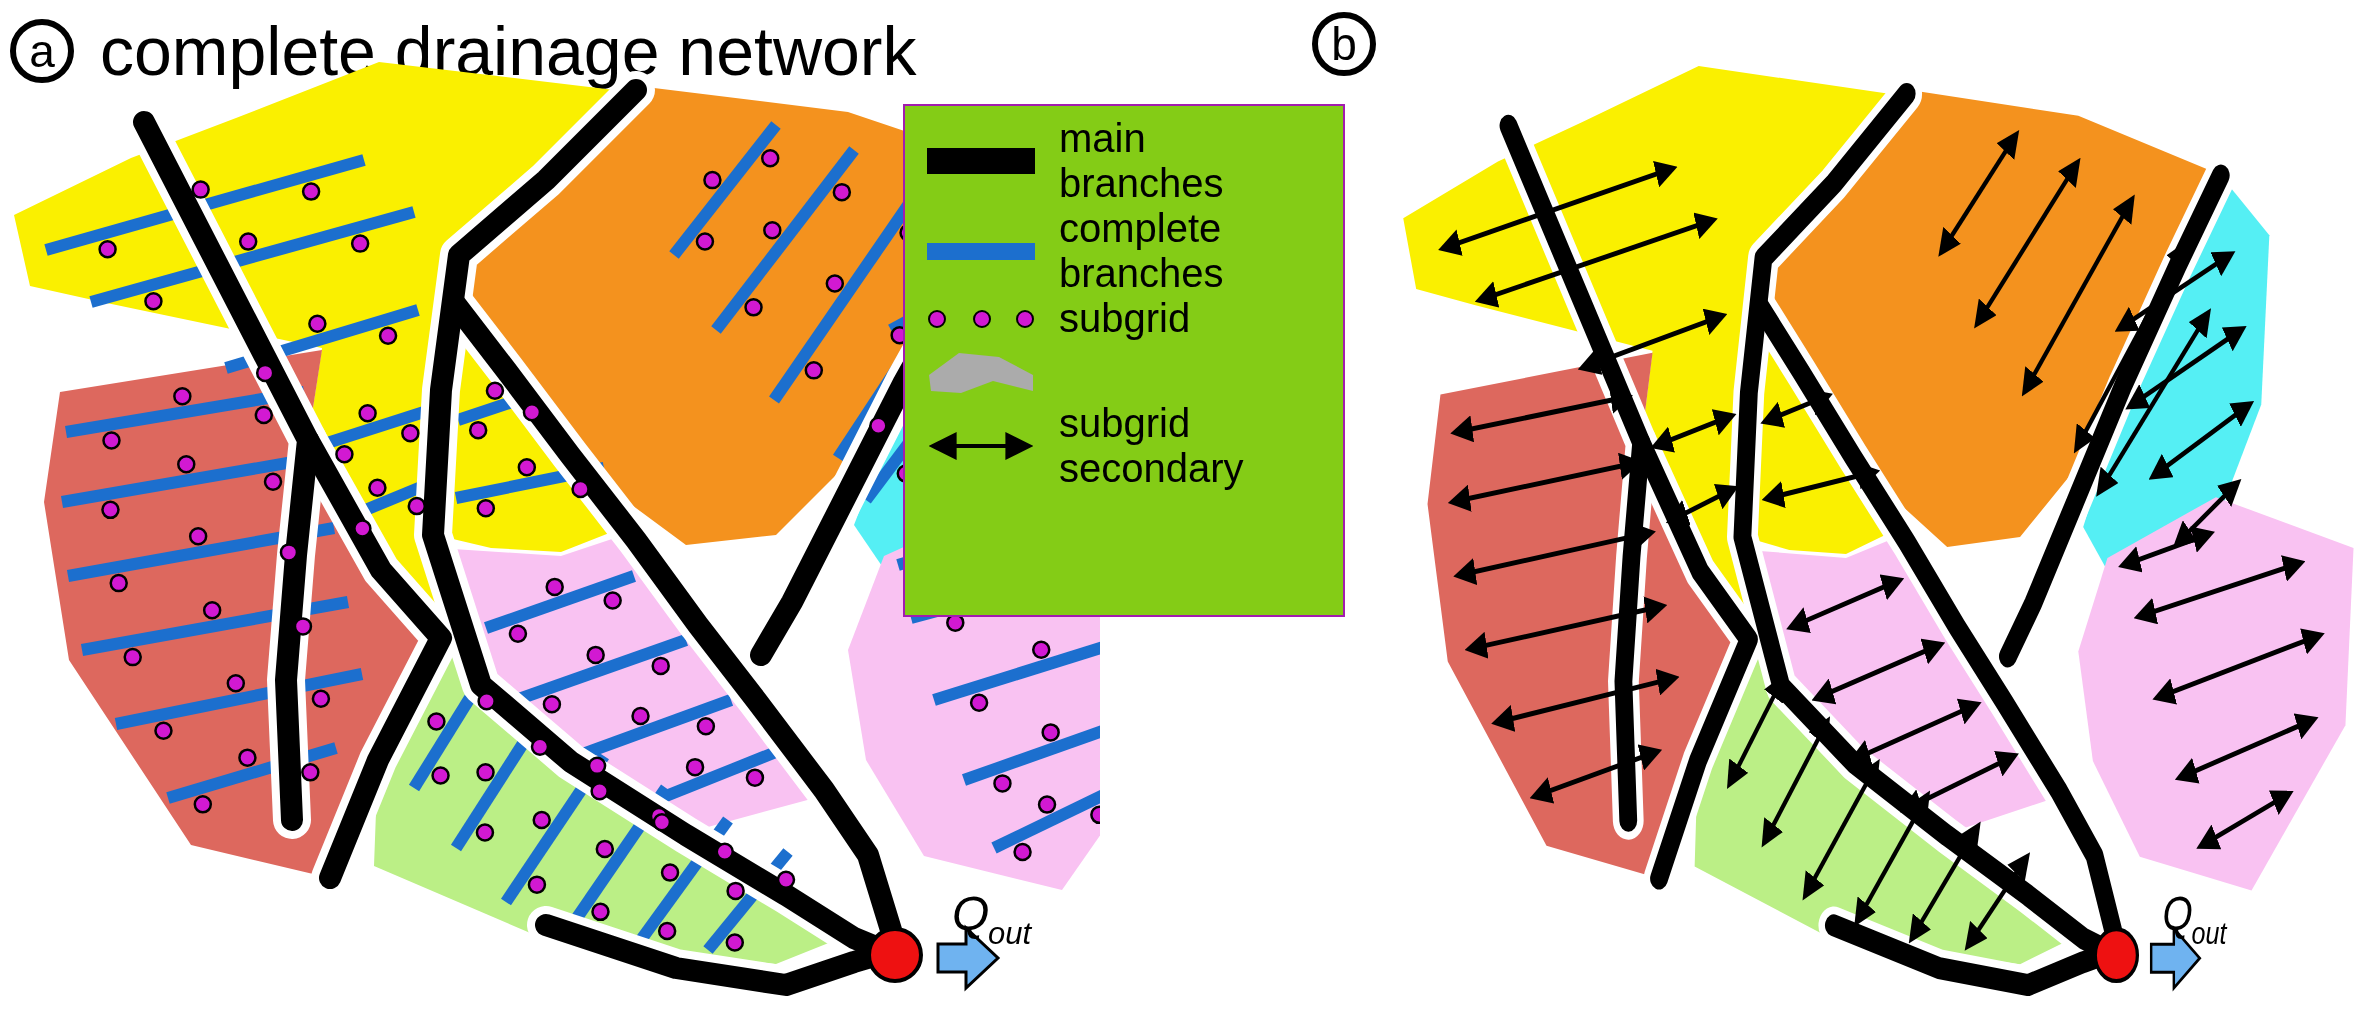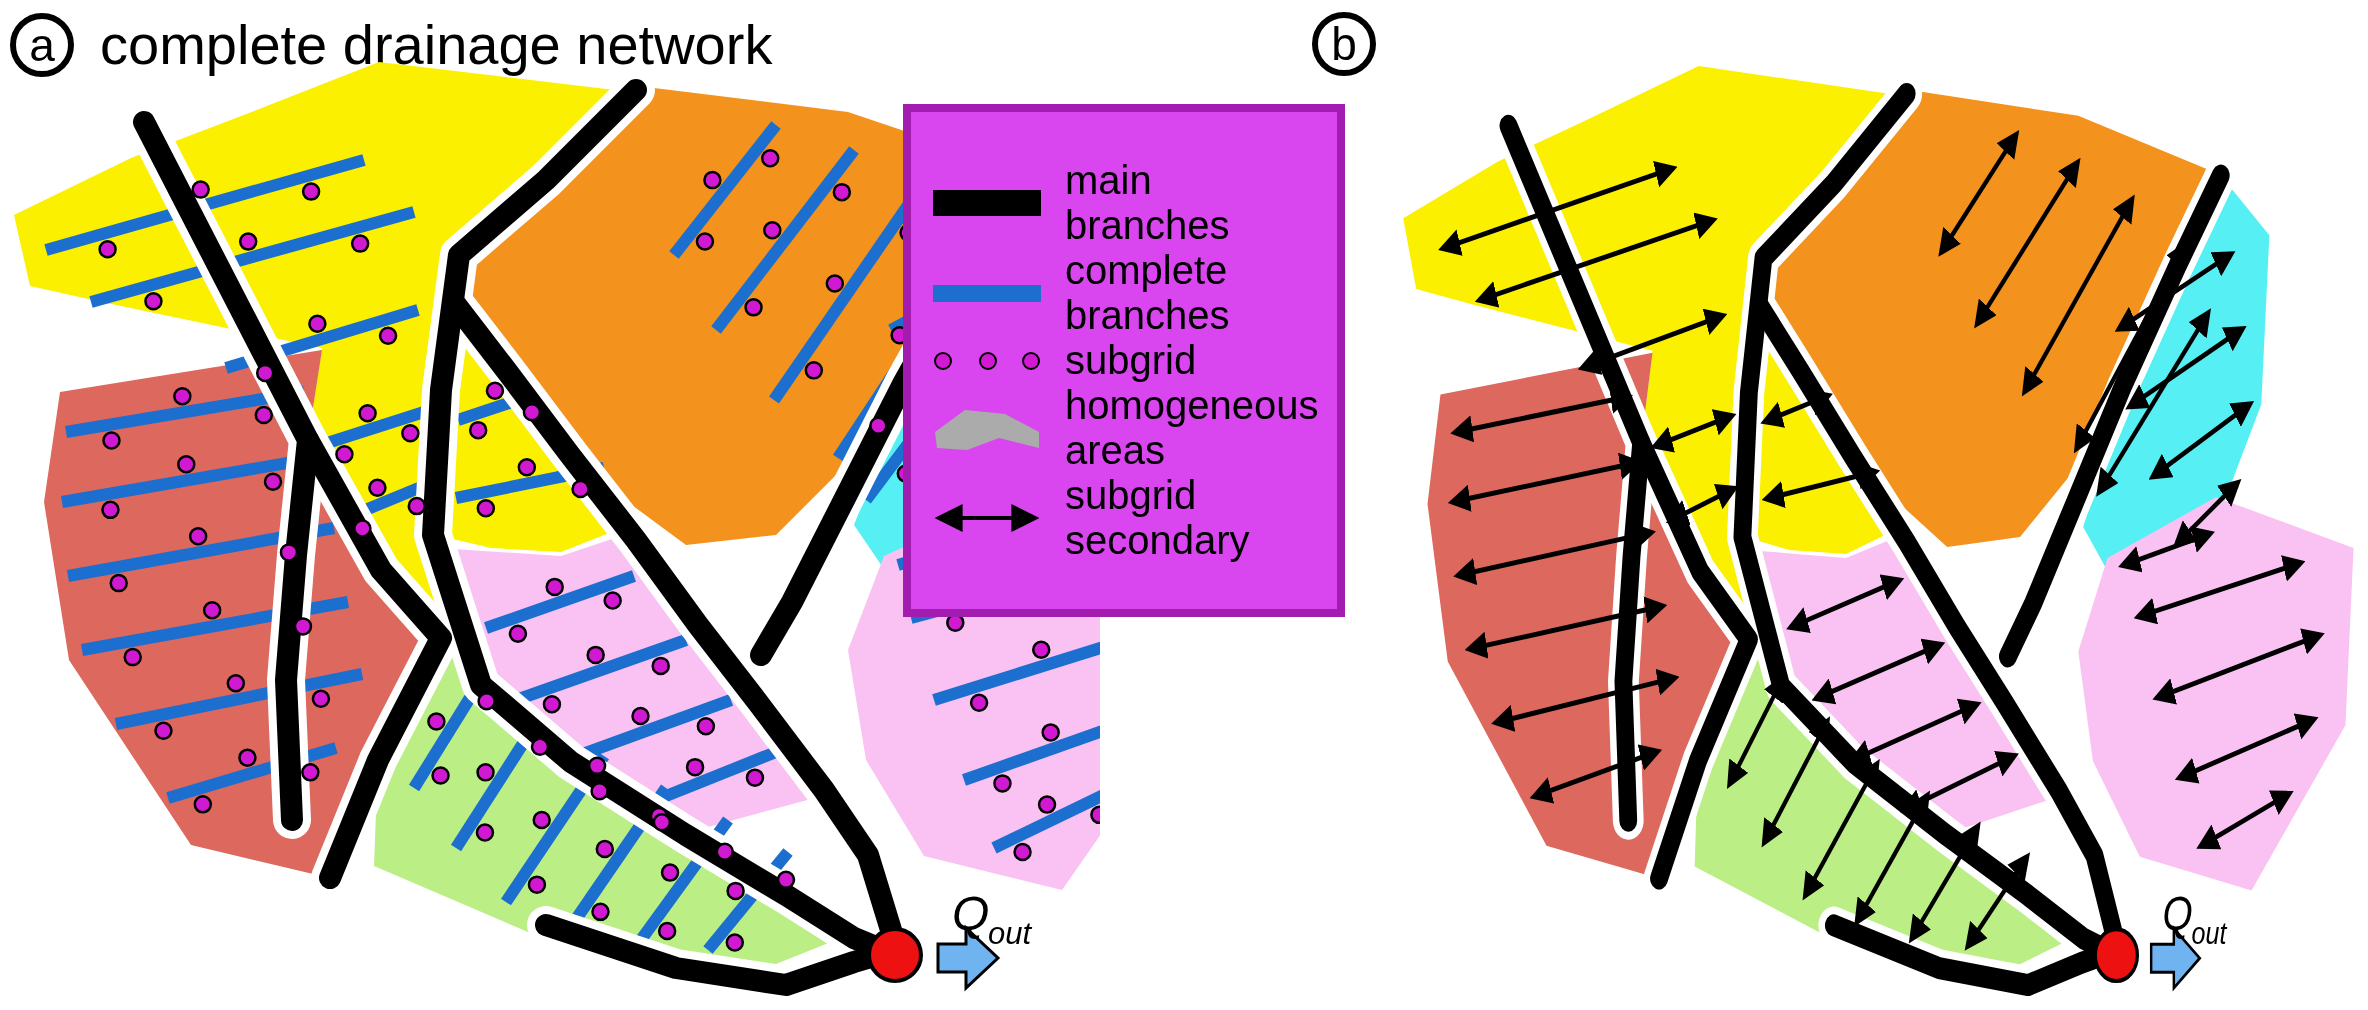--- a/index.html
+++ b/index.html
@@ -2,24 +2,24 @@
 <html><head>
 <meta charset="utf-8">
 <style>
   html,body{margin:0;padding:0;background:#ffffff;}
   #stage{position:relative;width:2368px;height:1010px;background:#fff;overflow:hidden;
          font-family:"Liberation Sans", sans-serif;}
   .panel-title{position:absolute;display:flex;align-items:center;gap:26px;}
   .circ{width:64px;height:64px;border:6px solid #000;border-radius:50%;
         display:flex;align-items:center;justify-content:center;
         font-size:46px;color:#000;background:#fff;box-sizing:border-box;}
-  .ptext{font-size:56px;color:#000;white-space:nowrap;}
+  .ptext{font-size:68px;color:#000;white-space:nowrap;}
   #legend{position:absolute;left:903px;top:104px;width:442px;height:513px;
-          background:#d946ef;border:8px solid #a21caf;box-sizing:border-box;z-index:5;
-          display:flex;flex-direction:column;justify-content:center;padding:10px 0 10px 14px;}
+          background:#84cc16;border:2px solid #a21caf;box-sizing:border-box;z-index:5;
+          display:flex;flex-direction:column;justify-content:flex-start;padding:10px 0 10px 14px;}
   .lrow{display:flex;align-items:center;}
   .lsym{width:140px;flex:0 0 140px;display:flex;align-items:center;}
   .ltxt{font-size:40px;line-height:45px;color:#000;}
   svg.map{position:absolute;}
 </style>
 </head>
 <body>
 <div id="stage">
 
 <div class="panel-title" style="left:10px;top:12px;">
@@ -311,24 +311,20 @@
     <div class="ltxt">
           <div>subgrid</div>
         </div>
   </div>
   <div class="lrow">
     <div class="lsym">
       <svg width="125" height="60">
         <polygon points="10,34 40,12 80,16 114,34 114,50 74,40 42,52 12,50" fill="#ABABAB"></polygon>
       </svg>
     </div>
-    <div class="ltxt">
-          <div>homogeneous</div>
-          <div>areas</div>
-        </div>
   </div>
   <div class="lrow">
     <div class="lsym">
       <svg width="125" height="50">
         <defs>
           <marker id="ah-leg" viewBox="0 0 10 10" refX="7" refY="5" markerWidth="7" markerHeight="7" orient="auto-start-reverse">
             <path d="M0,0 L10,5 L0,10 z" fill="#000"></path>
           </marker>
         </defs>
         <line x1="18" y1="25" x2="106" y2="25" stroke="#000" stroke-width="4" marker-start="url(#ah-leg)" marker-end="url(#ah-leg)"></line>

